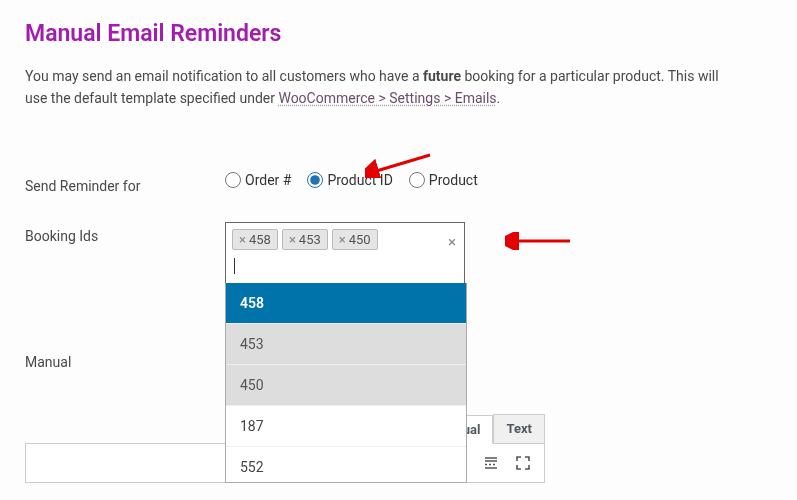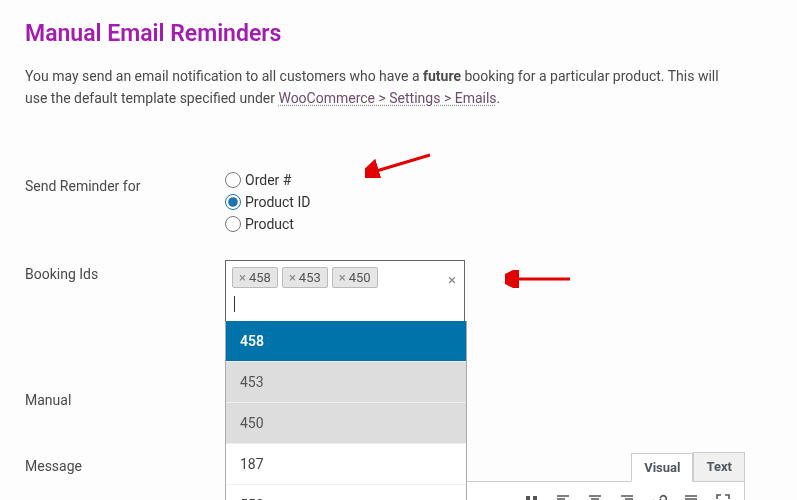--- a/index.html
+++ b/index.html
@@ -4,21 +4,21 @@
 <style>
 * { box-sizing: border-box; margin: 0; padding: 0; }
 body { font-family: -apple-system, BlinkMacSystemFont, "Segoe UI", Roboto, Arial, sans-serif; background: #fdfdfd; padding: 20px 25px; color: #2c3338; font-size: 14px; }
 h1 { font-size: 23px; font-weight: 600; color: #a21caf; margin-bottom: 18px; }
 .desc { color: #4a4a4a; line-height: 1.6; margin-bottom: 48px; max-width: 700px; }
 .desc a { color: #6b4e6b; text-decoration: underline dotted #999; }
 .form-table { width: 100%; }
 .form-row { display: flex; align-items: flex-start; padding: 14px 0; }
 .form-label { flex: 0 0 200px; color: #4a4a4a; font-size: 14px; padding-top: 6px; }
 .form-field { flex: 1; position: relative; }
-.radio-group { display: flex; align-items: flex-start; gap: 6px; flex-direction: column; }
+.radio-group { display: flex; align-items: flex-end; gap: 6px; }
 .radio-group label { display: flex; align-items: center; gap: 4px; color: #333; font-size: 14px; margin-right: 10px; cursor: pointer; }
 .radio-group input[type=radio] { width: 16px; height: 16px; accent-color: #2271b1; cursor: pointer; }
 .select2 { width: 240px; border: 1px solid #666; background: #fff; position: relative; }
 .select2-selection { padding: 6px 28px 6px 6px; display: flex; flex-wrap: wrap; gap: 4px; align-items: center; min-height: 38px; }
 .tag { background: #e5e5e5; border: 1px solid #bbb; border-radius: 2px; padding: 2px 6px; font-size: 13px; color: #555; display: flex; align-items: center; gap: 2px; cursor: default; }
 .tag-x { color: #888; margin-right: 1px; cursor: pointer; }
 .clear-all { position: absolute; right: 8px; top: 10px; color: #888; cursor: pointer; font-size: 15px; }
 .text-cursor { border-left: 1px solid #333; height: 16px; display: inline-block; margin: 4px 2px 0 2px; }
 .dropdown { position: absolute; top: 100%; left: -1px; width: 242px; border: 1px solid #aaa; border-top: none; background: #fff; max-height: 200px; overflow-y: scroll; z-index: 10; }
 .dd-item { padding: 12px 14px; font-size: 14px; color: #444; border-bottom: 1px solid #eee; cursor: pointer; }
@@ -118,21 +118,20 @@
       </div>
     </div>
   </div>
 
   <div class="form-row" style="padding-top:50px;">
     <div class="form-label">Manual</div>
     <div class="form-field"></div>
   </div>
 
   <div class="form-row" style="padding-top:30px;">
-    <div class="form-label">Message</div>
     <div class="form-field">
       <div class="editor-wrap">
         <div class="editor-tabs">
           <div class="editor-tab active">Visual</div>
           <div class="editor-tab">Text</div>
         </div>
         <div class="editor-toolbar">
           <div class="tb-btn">
               <svg width="16" height="16" viewBox="0 0 16 16">
                 <path fill="#555" d="M3 3h4v4L5 11H2l2-4H3V3zm7 0h4v4l-2 4H9l2-4h-1V3z"></path>

